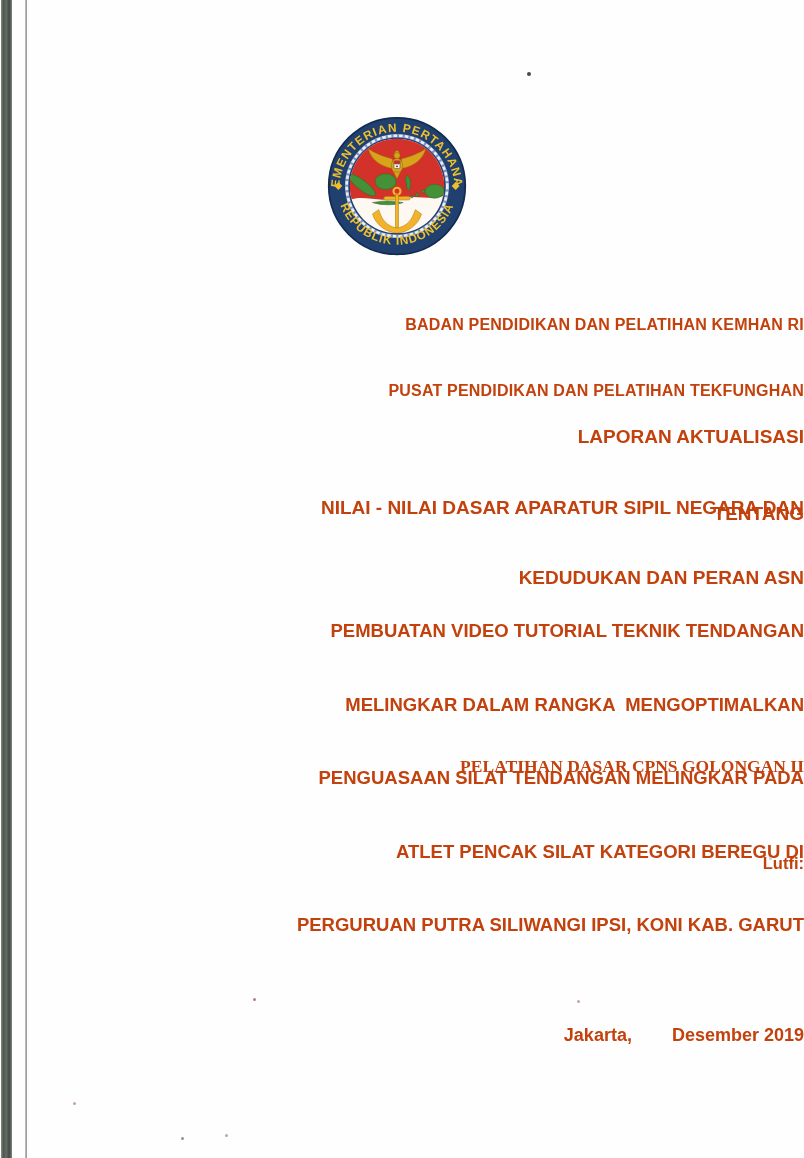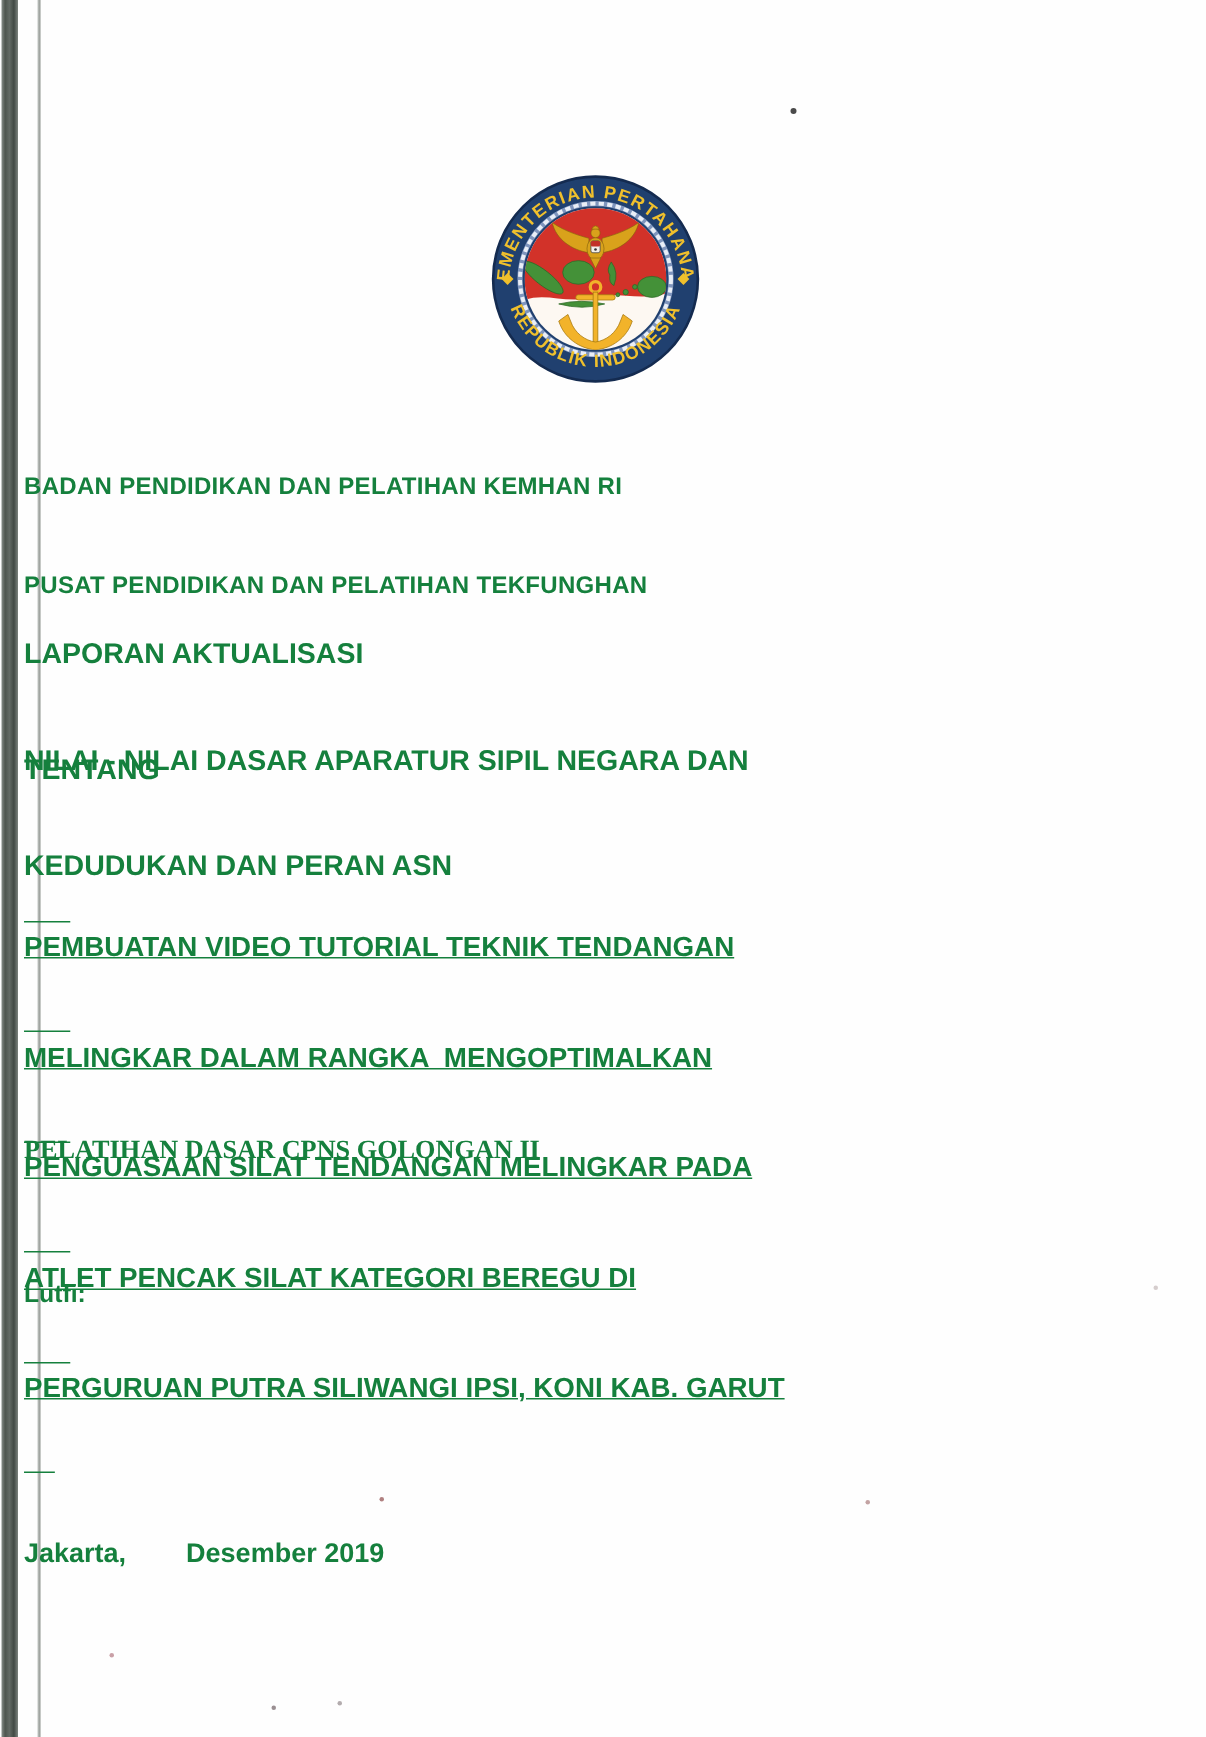--- a/index.html
+++ b/index.html
@@ -11,30 +11,30 @@
   .scan-band{
     position:absolute;left:1px;top:0;width:11px;height:1158px;
     background:linear-gradient(to right,#878e89 0%,#4e564f 22%,#636b65 48%,#414944 75%,#7d847f 100%);
   }
   .paper-edge-line{
     position:absolute;left:25px;top:0;width:2px;height:1158px;
     background:linear-gradient(to right,#c3c7c4,#8f948f);
   }
   .content{
     position:absolute;left:16px;top:0;width:788px;height:1158px;
-    text-align:left;color:#15803d;
+    text-align:right;color:#c2410c;
   }
   .logo{
     position:absolute;left:327px;top:116px;width:140px;height:140px;
   }
   .tblock{position:absolute;left:0;width:100%;font-weight:700;white-space:pre;}
   .header-block{top:270px;font-size:16px;line-height:22px;letter-spacing:.2px;}
   .title-block{top:378px;font-size:19px;line-height:23.5px;}
   .tentang-block{top:502px;font-size:19px;line-height:23px;}
-  .subject-block{top:570px;font-size:18.5px;line-height:24.5px;text-decoration:underline;}
+  .subject-block{top:570px;font-size:18.5px;line-height:24.5px;}
   .program-block{top:755px;font-size:17.5px;line-height:22px;font-family:Liberation Serif, serif;}
   .oleh-block{top:853px;font-size:16.5px;line-height:21px;}
   .author-block{top:893px;font-size:16.5px;line-height:21.5px;}
   .footer-block{top:1023px;font-size:18px;line-height:24px;}
   .speck{position:absolute;border-radius:50%;}
   .s1{left:527px;top:72px;width:4px;height:4px;background:#4a4a4a;}
   .s2{left:253px;top:998px;width:3px;height:3px;background:#b08080;}
   .s3{left:577px;top:1000px;width:3px;height:3px;background:#c3a3a3;}
   .s4{left:73px;top:1102px;width:3px;height:3px;background:#c9a0a6;}
   .s5{left:181px;top:1137px;width:3px;height:3px;background:#9a8f92;}

